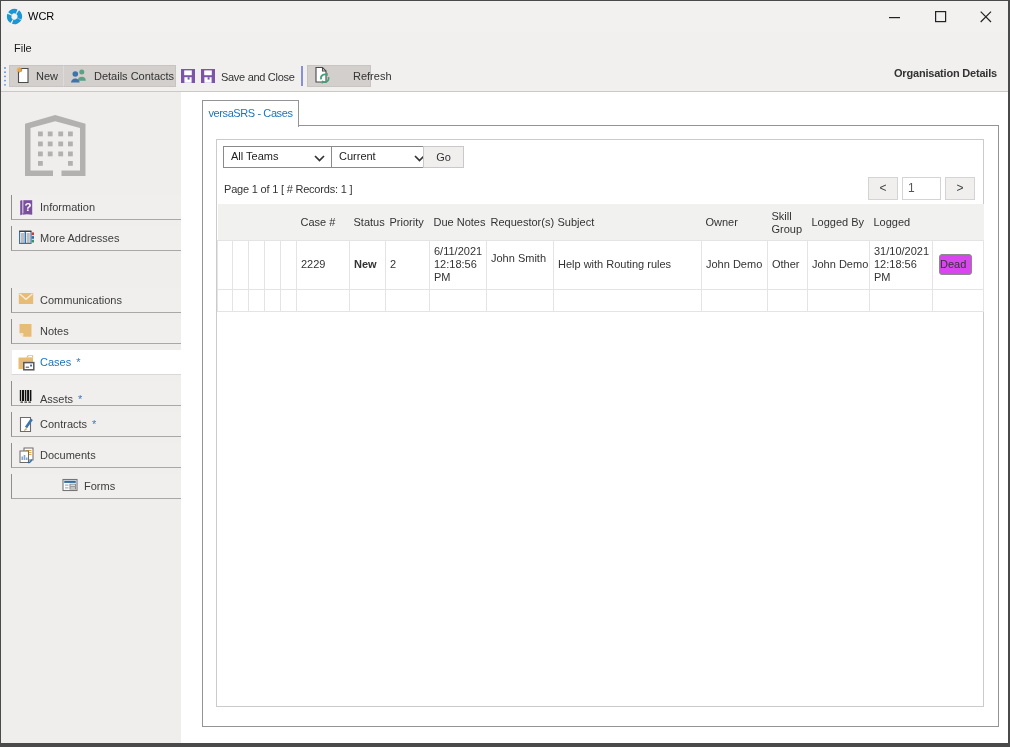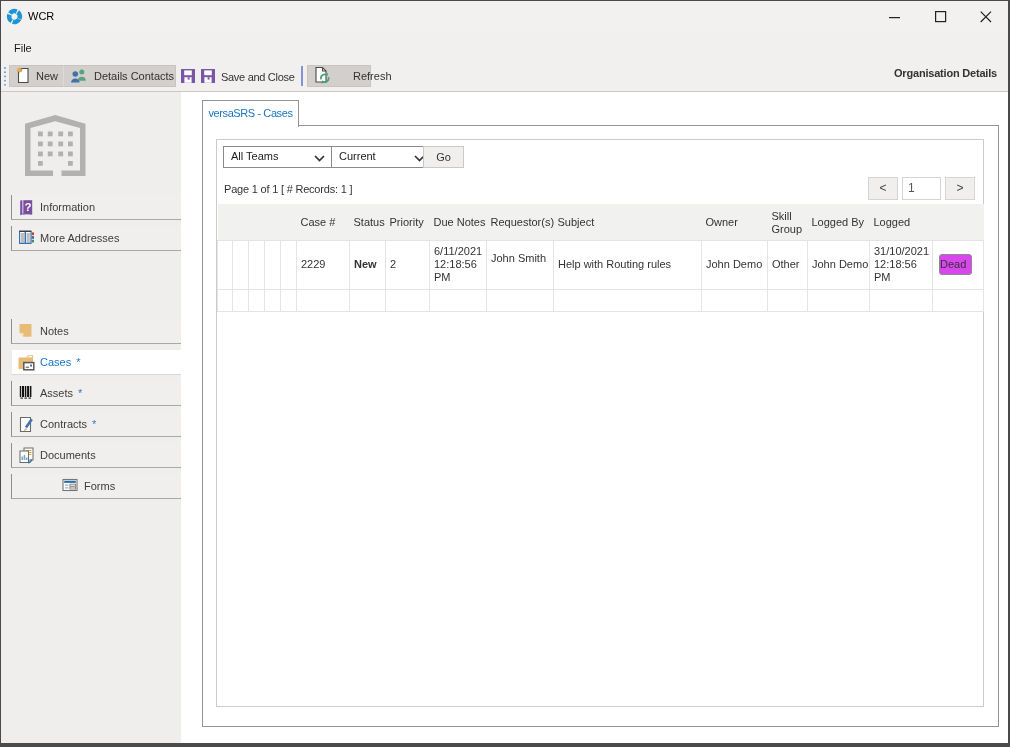--- a/index.html
+++ b/index.html
@@ -187,39 +187,46 @@
             <path d="M1.2 1.3 H13.4" stroke="#3f3f3f" stroke-width="1.4"></path>
             <g stroke="#6e6e6e" stroke-width="0.9">
               <path d="M2.8 4 h3.2 M2.8 6 h3.2 M2.8 8 h3.2 M2.8 10 h3.2 M2.8 12 h3.2 M8.6 4 h3.2 M8.6 6 h3.2 M8.6 8 h3.2 M8.6 10 h3.2 M8.6 12 h3.2"></path>
             </g>
             <rect x="13.6" y="2.4" width="2.4" height="2.7" fill="#c4402e"></rect>
             <rect x="13.6" y="6.1" width="2.4" height="2.7" fill="#2e6da4"></rect>
             <rect x="13.6" y="9.8" width="2.4" height="2.7" fill="#3e8e5f"></rect>
           </svg></span>
         <span class="lbl">More Addresses</span>
       </div>
+    <div class="sideitem" style="top:196px;">
+        <span class="ic"><svg width="16" height="13" viewBox="0 0 16 13">
+            <rect x="0.8" y="1" width="14.4" height="11" fill="#e7bc76"></rect>
+            <path d="M1.5 1.8 L8 7.4 L14.5 1.8" fill="none" stroke="#f8ecd4" stroke-width="1.4"></path>
+          </svg></span>
+        <span class="lbl">Communications</span>
+      </div>
     <div class="sideitem" style="top:227px;">
         <span class="ic"><svg width="15" height="15" viewBox="0 0 15 15">
             <path d="M1.5 1 H13.5 V13.8 H5.3 L1.5 10 Z" fill="#e7bc76"></path>
             <path d="M1.5 10 L5.3 10 L5.3 13.8 Z" fill="#f6e7c8"></path>
           </svg></span>
         <span class="lbl">Notes</span>
       </div>
     <div class="sideitem sel" style="top:258px;">
         <span class="ic"><svg width="17" height="17" viewBox="0 0 17 17">
             <path d="M0.5 4.4 Q0.5 3.4 1.5 3.4 H15 V15 H0.5 Z" fill="#e7bc76"></path>
             <path d="M8.3 3.6 L9.6 1.2 H15.2 V3.6 Z" fill="#e7bc76"></path>
             <rect x="10.3" y="2" width="3.7" height="1.1" fill="#fff"></rect>
             <rect x="5.8" y="8.6" width="10" height="7.2" fill="#fff" stroke="#595959" stroke-width="1.5"></rect>
             <rect x="12.1" y="10.6" width="1.9" height="1.9" fill="#2e6da4"></rect>
             <path d="M7.7 13.2 h3.4" stroke="#595959" stroke-width="1.1"></path>
           </svg></span>
         <span class="lbl">Cases<span class="ast">*</span></span>
       </div>
-    <div class="sideitem" style="top:289px;">
+    <div class="sideitem" style="top:289px;align-items:flex-end;">
         <span class="ic"><svg width="16" height="14" viewBox="0 0 16 14">
             <g fill="#111">
               <rect x="1.8" y="1" width="1.4" height="11"></rect>
               <rect x="4" y="1" width="2.1" height="11"></rect>
               <rect x="6.9" y="1" width="1.4" height="11"></rect>
               <rect x="9.1" y="1" width="2.1" height="11"></rect>
               <rect x="12" y="1" width="1.4" height="11"></rect>
               <rect x="2.4" y="12.6" width="2.6" height="1"></rect>
               <rect x="6.4" y="12.6" width="2.6" height="1"></rect>
               <rect x="10.4" y="12.6" width="2.6" height="1"></rect>

